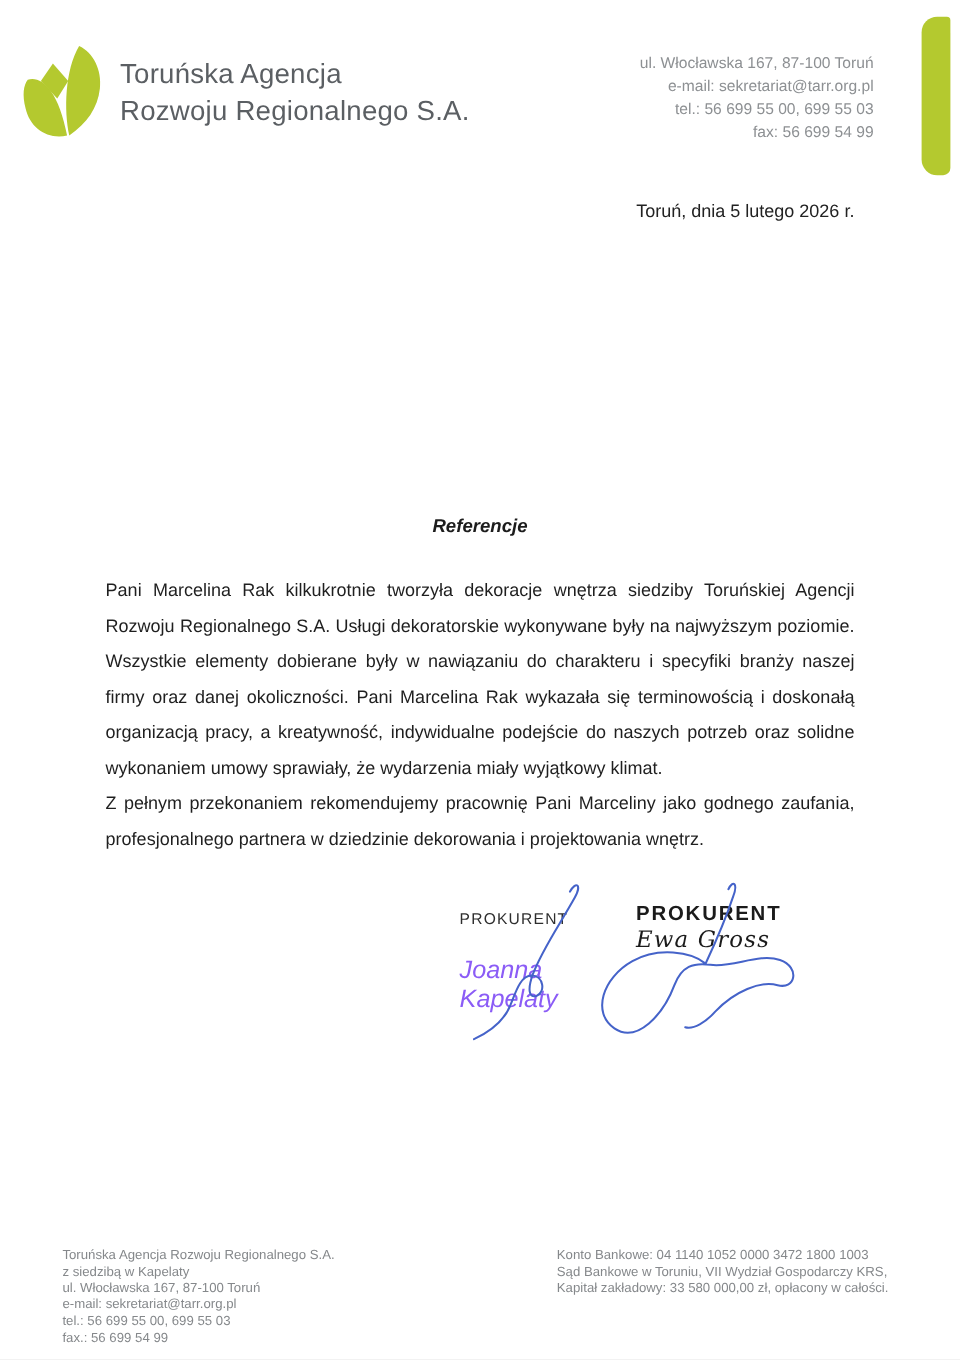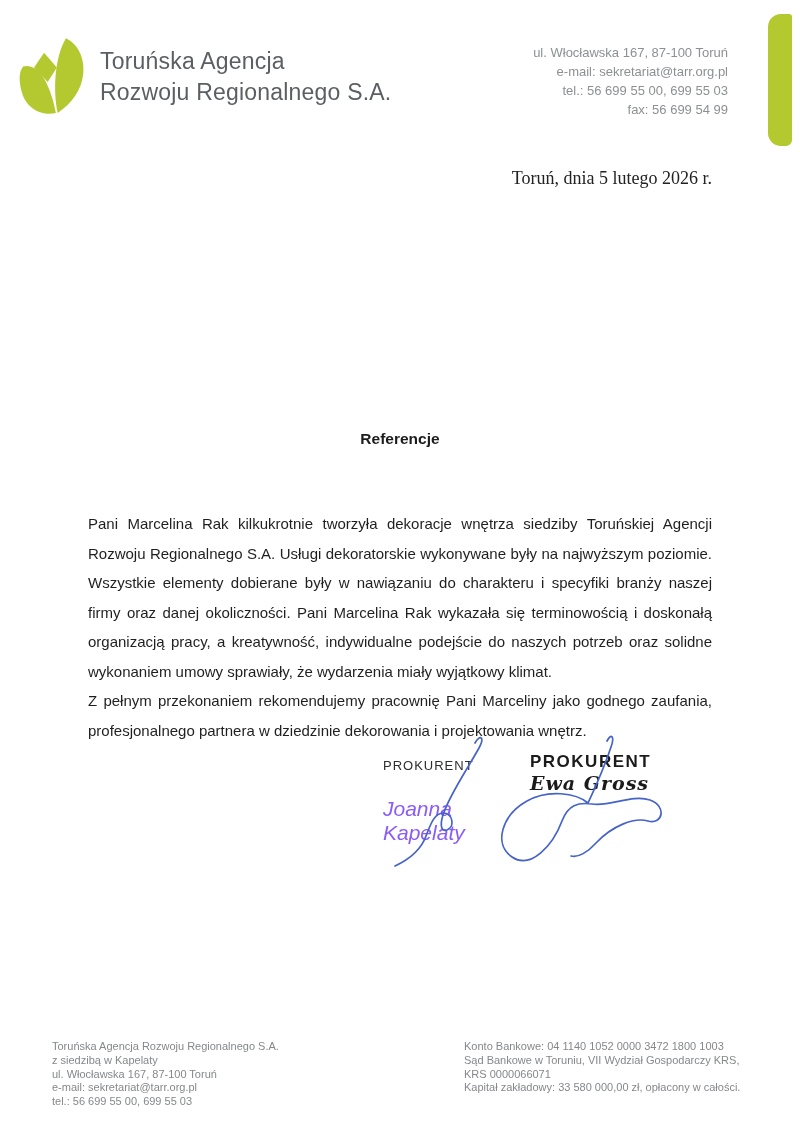--- a/index.html
+++ b/index.html
@@ -44,37 +44,37 @@
     width: 24px; height: 132px;
     background: #b4c92f;
     border-radius: 13px 3px 6px 13px;
   }
 
   
   .date-line {
     position: absolute;
     top: 168px; right: 88px;
     color: #222;
-    font-size: 18px;
-    font-family: Liberation Serif, serif;
+    font-size: 15px;
   }
   .doc-title {
     position: absolute;
     top: 430px; left: 0;
     width: 100%;
     text-align: center;
     color: #1c1c1c;
     font-size: 15.5px;
     font-weight: 700;
+    font-style: italic;
   }
 
   
   .body-text {
     position: absolute;
-    left: 88px; top: 509px;
+    left: 88px; top: 478px;
     width: 624px;
     color: #1f1f1f;
     font-size: 15px;
     line-height: 29.5px;
     text-align: justify;
   }
   .body-text p { margin: 0; }
 
   
   .sig-block { position: absolute; }
@@ -85,21 +85,21 @@
   }
   .sig-left .sig-name {
     margin-top: 24px;
     color: #8b5cf6; font-size: 21px; font-style: italic;
   }
   .sig-right .sig-role {
     color: #1b1b1b; font-size: 17px; font-weight: 600; letter-spacing: 1.5px;
   }
   .sig-right .sig-name {
     font-family: "DejaVu Serif", serif;
-    color: #1b1b1b; font-size: 19px; font-weight: 700; font-style: italic;
+    color: #1b1b1b; font-size: 19px; font-weight: 400; font-style: italic;
     letter-spacing: 1px;
   }
   .scribble { position: absolute; pointer-events: none; }
   .scribble-left  { left: 381px; top: 733px; width: 120px; height: 138px; }
   .scribble-right { left: 460px; top: 731px; width: 228px; height: 142px; }
 
   
   .footer-col {
     position: absolute;
     top: 1040px;
@@ -161,22 +161,22 @@
   <svg class="scribble scribble-right" viewBox="0 0 228 142" aria-hidden="true">
     <path fill="none" stroke="#4563c9" stroke-width="1.7" stroke-linecap="round" d="M147 10 C151 2 155 5 151 16 C143 40 135 57 128 72 C116 62 88 58 67 70 C42 84 33 113 52 126 C71 139 93 114 102 90 C108 74 118 71 132 73 C150 76 172 63 190 69 C207 75 203 94 188 90 C174 86 152 95 136 112 C128 121 118 127 111 125"></path>
   </svg>
 
   <div class="footer-col footer-left">
     <div>Toruńska Agencja Rozwoju Regionalnego S.A.</div>
     <div>z siedzibą w Kapelaty</div>
     <div>ul. Włocławska 167, 87-100 Toruń</div>
     <div>e-mail: sekretariat@tarr.org.pl</div>
     <div>tel.: 56 699 55 00, 699 55 03</div>
+    <div>fax.: 56 699 54 99</div>
   </div>
 
   <div class="footer-col footer-right">
     <div>Konto Bankowe: 04 1140 1052 0000 3472 1800 1003</div>
     <div>Sąd Bankowe w Toruniu, VII Wydział Gospodarczy KRS,</div>
-    <div>KRS 0000066071</div>
     <div>Kapitał zakładowy: 33 580 000,00 zł, opłacony w całości.</div>
   </div>
 
 </div>
 
 </body></html>

